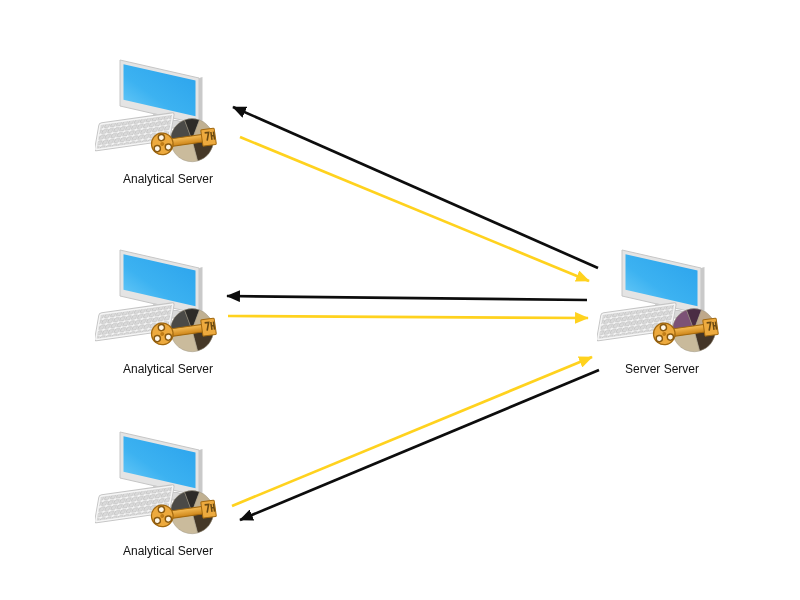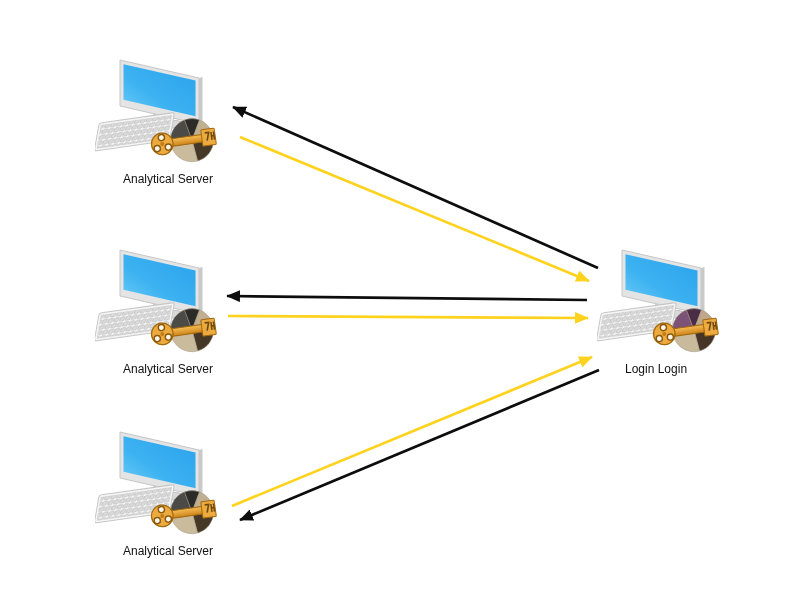--- a/index.html
+++ b/index.html
@@ -127,16 +127,16 @@
     <svg class="icon" viewBox="0 0 130 112">
         <use href="#pc-icon"></use>
       </svg>
     <div class="node-label">Analytical Server</div>
   </div>
 
   <div class="node variant-login" style="left: 597px; top: 246px;">
     <svg class="icon" viewBox="0 0 130 112">
         <use href="#pc-icon"></use>
       </svg>
-    <div class="node-label">Login Login</div>
+    <div class="node-label">Server Server</div>
   </div>
 
 </div>
 
 </body></html>

